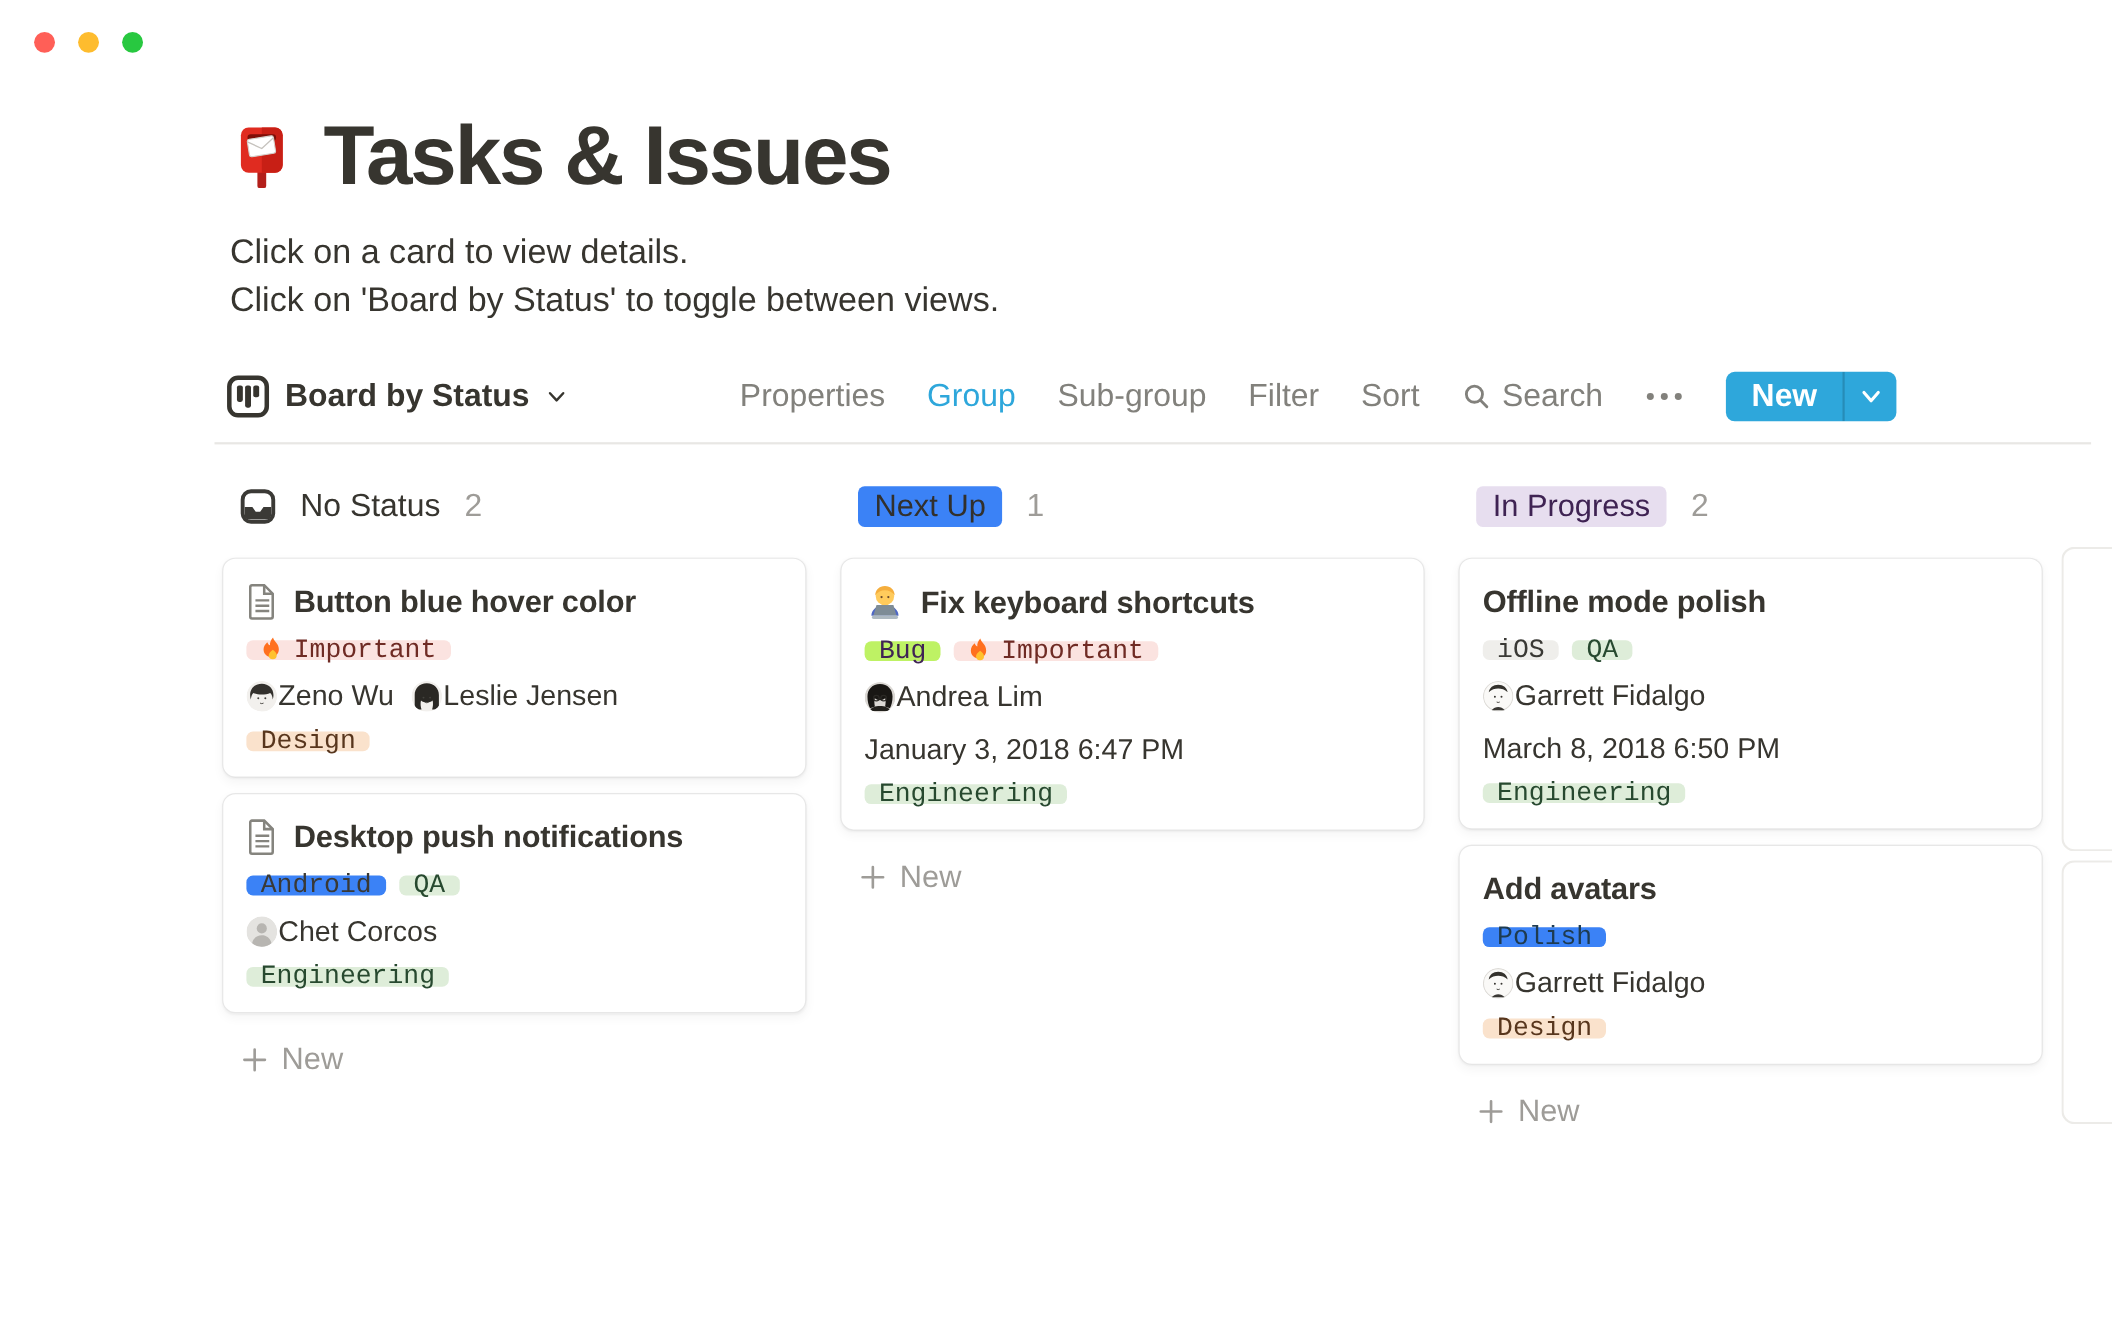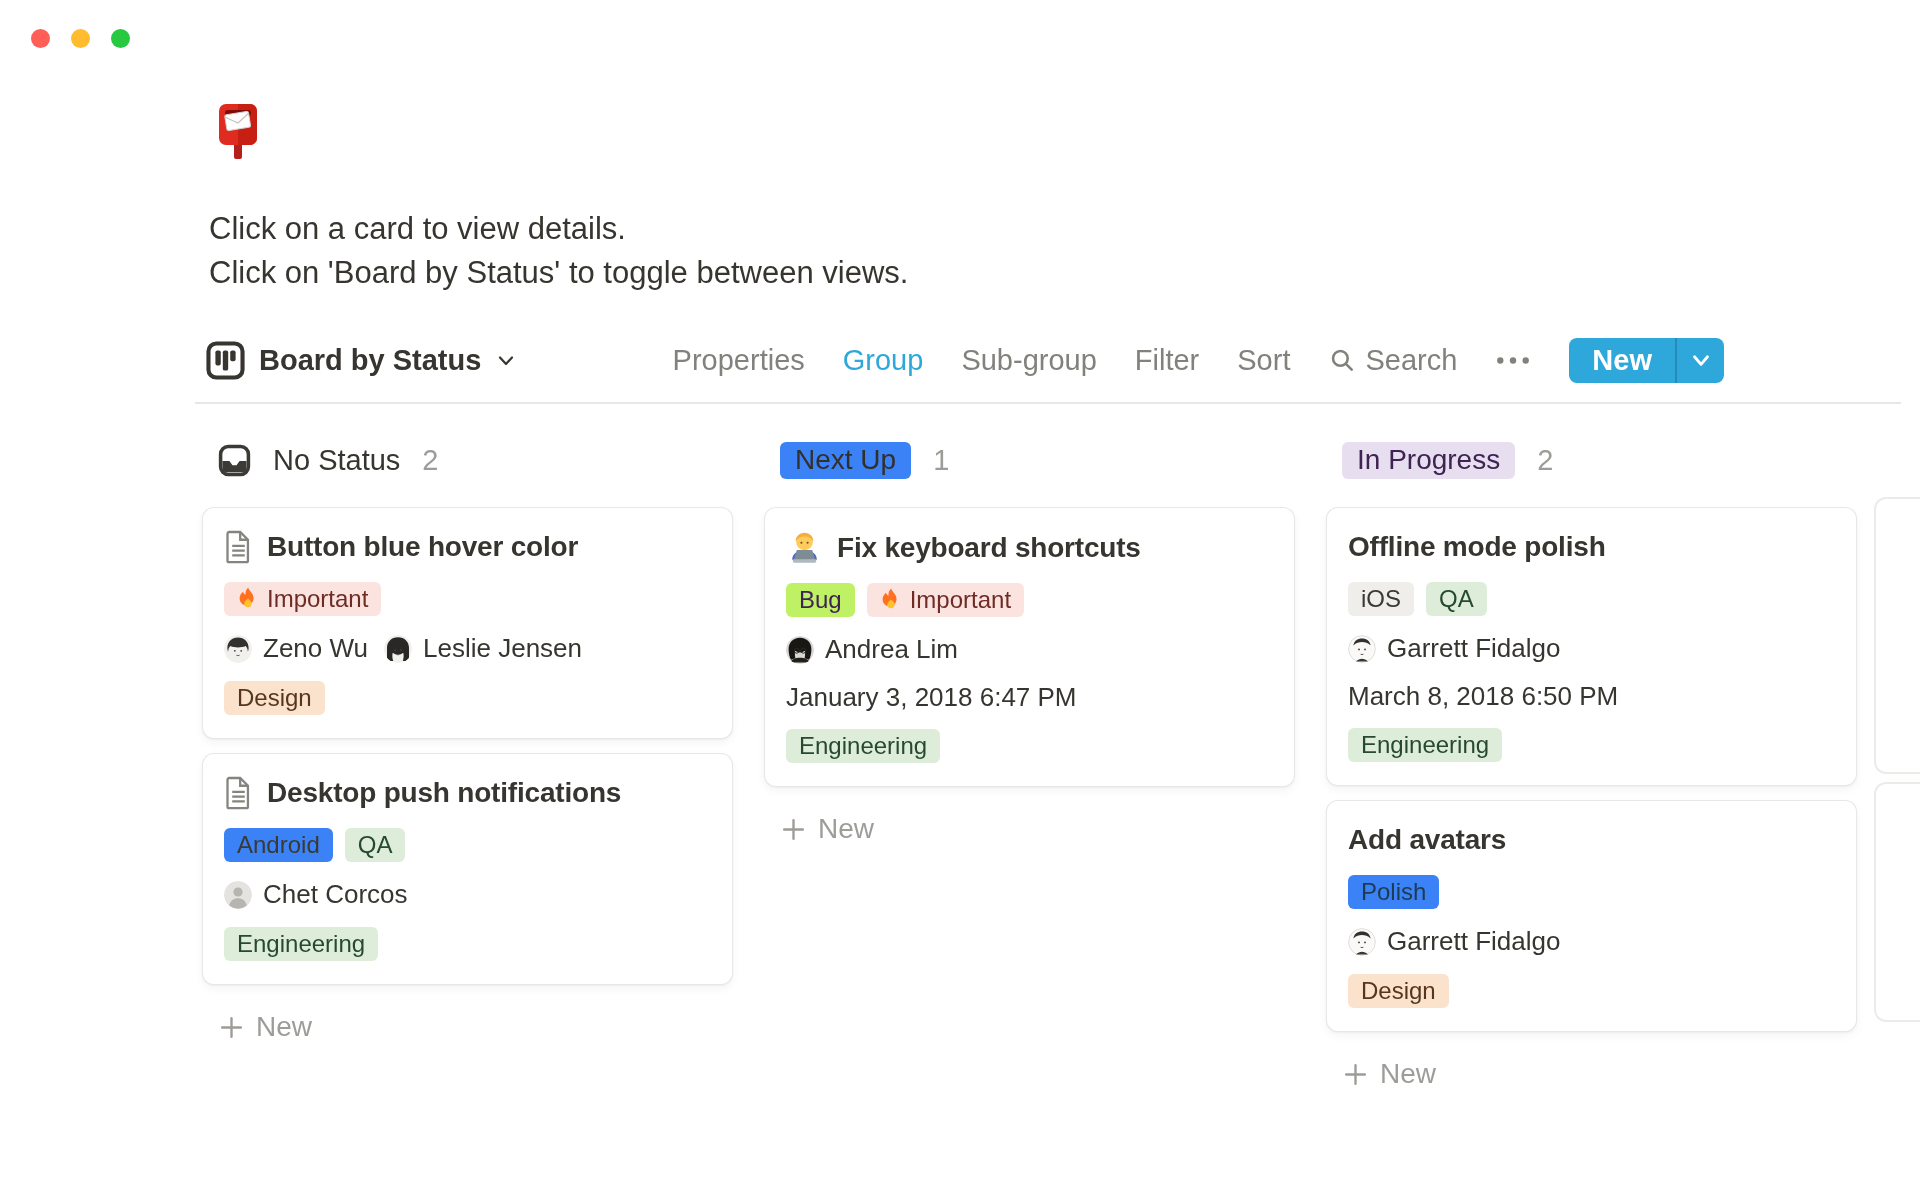--- a/index.html
+++ b/index.html
@@ -35,24 +35,24 @@
   .hdr-label{font-size:29px;font-weight:500;color:#37352F;}
   .hdr-badge{height:37px;padding:0 15px;border-radius:6px;font-size:28px;display:flex;align-items:center;}
   .count{font-size:29px;color:#9E9C98;}
   .card{background:#fff;border:1px solid rgba(15,15,15,0.10);border-radius:12px;
         box-shadow:0 4px 10px rgba(15,15,15,0.045),0 1px 2px rgba(15,15,15,0.04);
         padding:21px 21px 23px 21px;display:flex;flex-direction:column;gap:17px;margin-bottom:14px;cursor:pointer;}
   .card-title-row{display:flex;align-items:center;gap:14px;min-height:36px;}
   .card-icon{display:flex;flex:none;}
   .card-title{font-size:28px;font-weight:600;color:#37352F;letter-spacing:-0.2px;}
   .tags-row{display:flex;gap:12px;}
-  .tag{height:34px;padding:0 13px;border-radius:6px;font-size:24px;display:flex;align-items:center;gap:8px;white-space:nowrap;}
+  .tag{height:18px;padding:0 13px;border-radius:6px;font-size:24px;display:flex;align-items:center;gap:8px;white-space:nowrap;font-family:Liberation Mono, monospace;}
   .tag-icon{display:flex;}
   .people-row{display:flex;gap:16px;align-items:center;flex-wrap:wrap;}
-  .person{display:flex;gap:11px;align-items:center;font-size:26px;color:#37352F;}
+  .person{display:flex;gap:1px;align-items:center;font-size:26px;color:#37352F;}
   .avatar{width:28px;height:28px;border-radius:50%;overflow:hidden;flex:none;display:flex;}
   .date-row{font-size:26px;color:#37352F;height:30px;display:flex;align-items:center;}
   .new-row{display:flex;align-items:center;gap:11px;color:#9E9C98;font-size:28px;padding-left:16px;margin-top:9px;height:38px;cursor:pointer;}
   .plus{display:flex;}
   
   .sliver{position:absolute;left:1874px;width:60px;background:#fff;border:2px solid #ECEBE8;border-right:none;
           border-radius:12px 0 0 12px;}
   .sliver.s1{top:497px;height:273px;} .sliver.s2{top:782px;height:236px;}
 </style>
 </head>
@@ -70,20 +70,21 @@
           <rect x="28" y="40" width="8" height="21" rx="2" fill="#B31F1A"></rect>
           <rect x="13" y="6" width="38" height="41" rx="7" fill="#E02B20"></rect>
           <path d="M32 6h12a7 7 0 0 1 7 7v27a7 7 0 0 1-7 7H32z" fill="#C81F15"></path>
           <rect x="19" y="12" width="26" height="6" rx="3" fill="#7E0E07"></rect>
           <g transform="rotate(-9 32 25)">
             <rect x="20" y="15" width="24" height="16" rx="2" fill="#FFFFFF" stroke="#D4D1CC" stroke-width="1"></rect>
             <path d="M20 17l12 8 12-8" stroke="#C6C3BE" stroke-width="1.2" fill="none"></path>
           </g>
         </svg>
       </span>
+    <h1 class="page-title">Tasks &amp; Issues</h1>
   </div>
 
   <div class="subtitle">
     <div>Click on a card to view details.</div>
     <div>Click on 'Board by Status' to toggle between views.</div>
   </div>
 
   <div class="toolbar">
     <div class="view-switcher">
       <span class="vs-icon">

